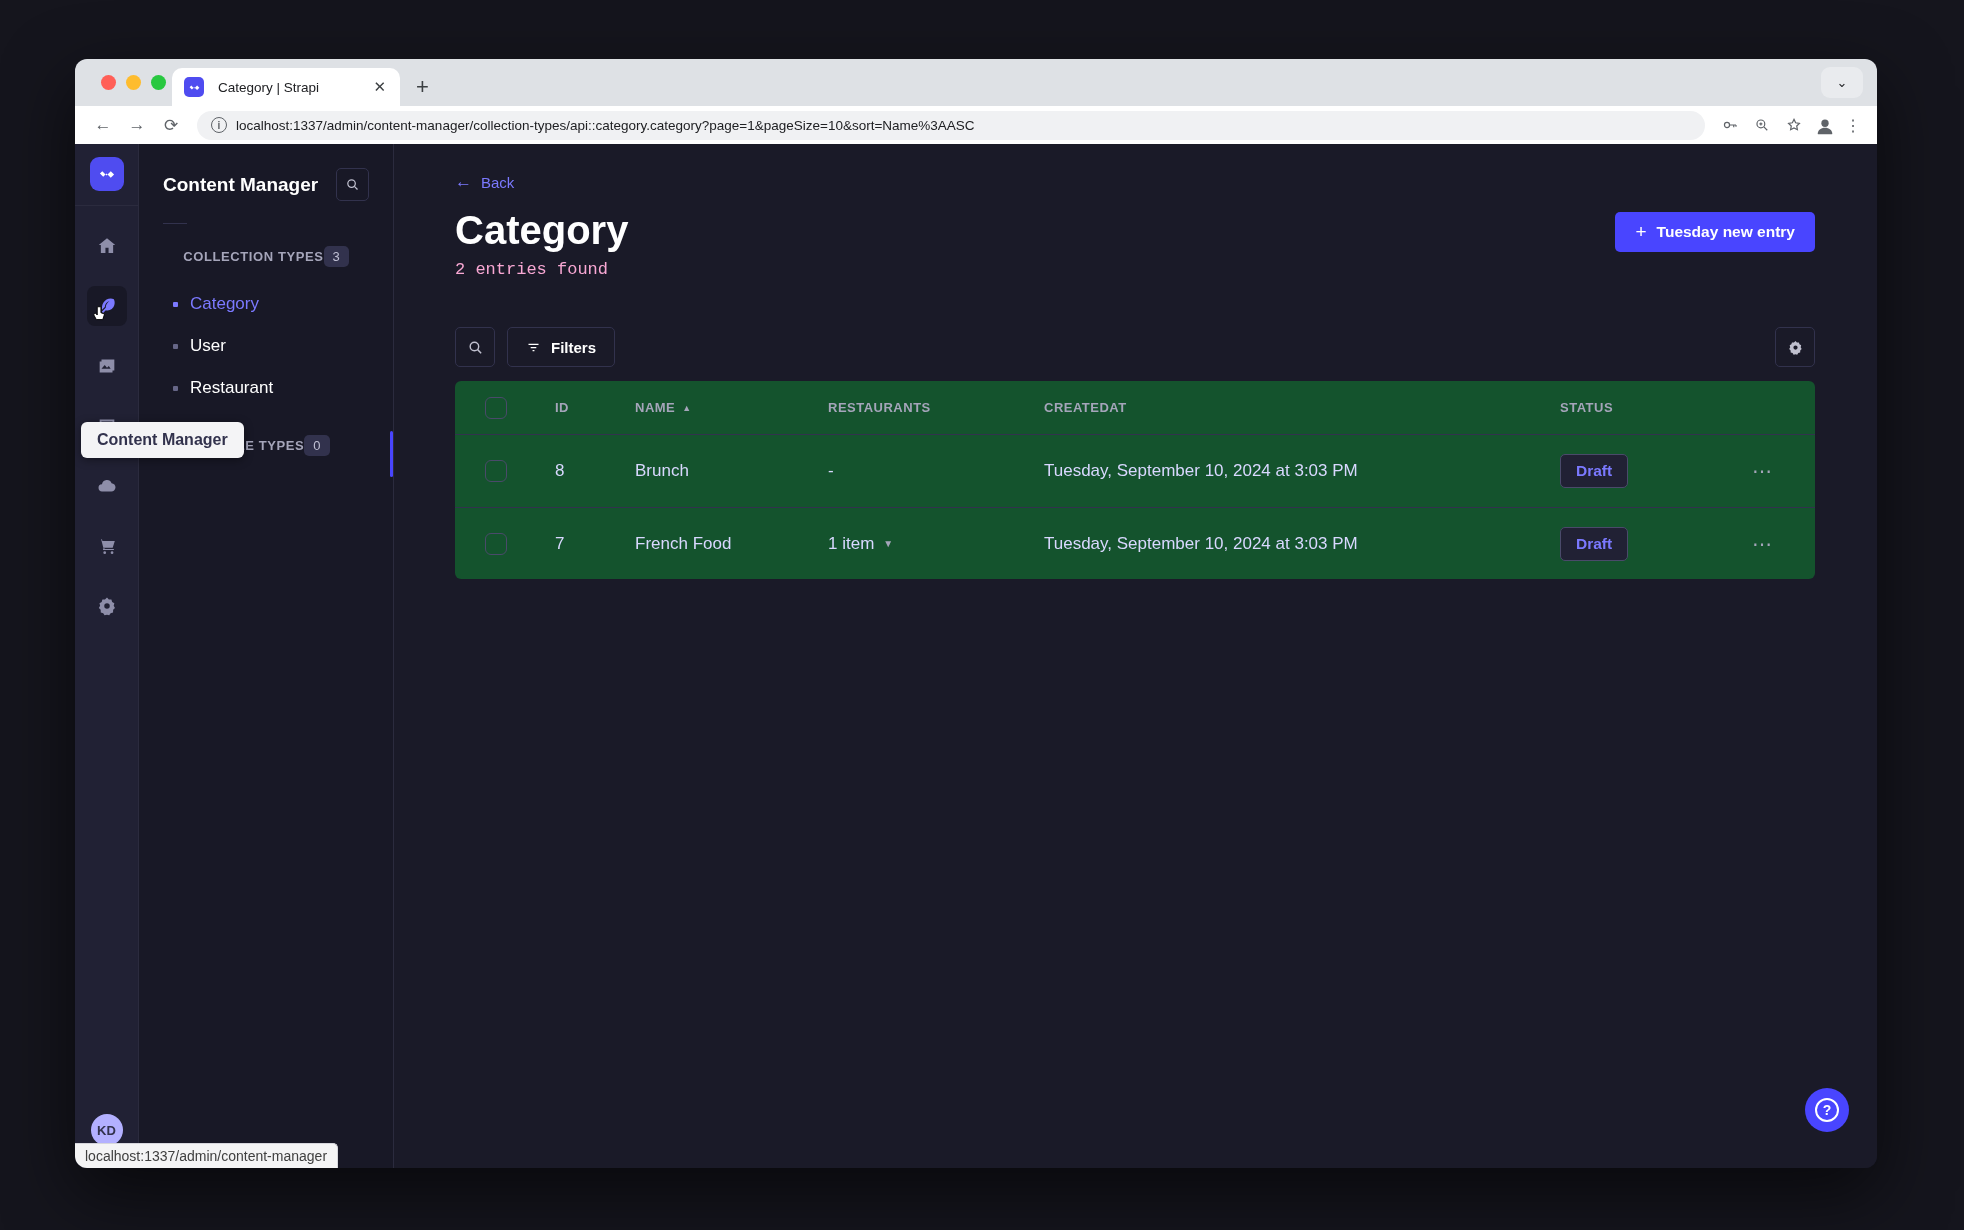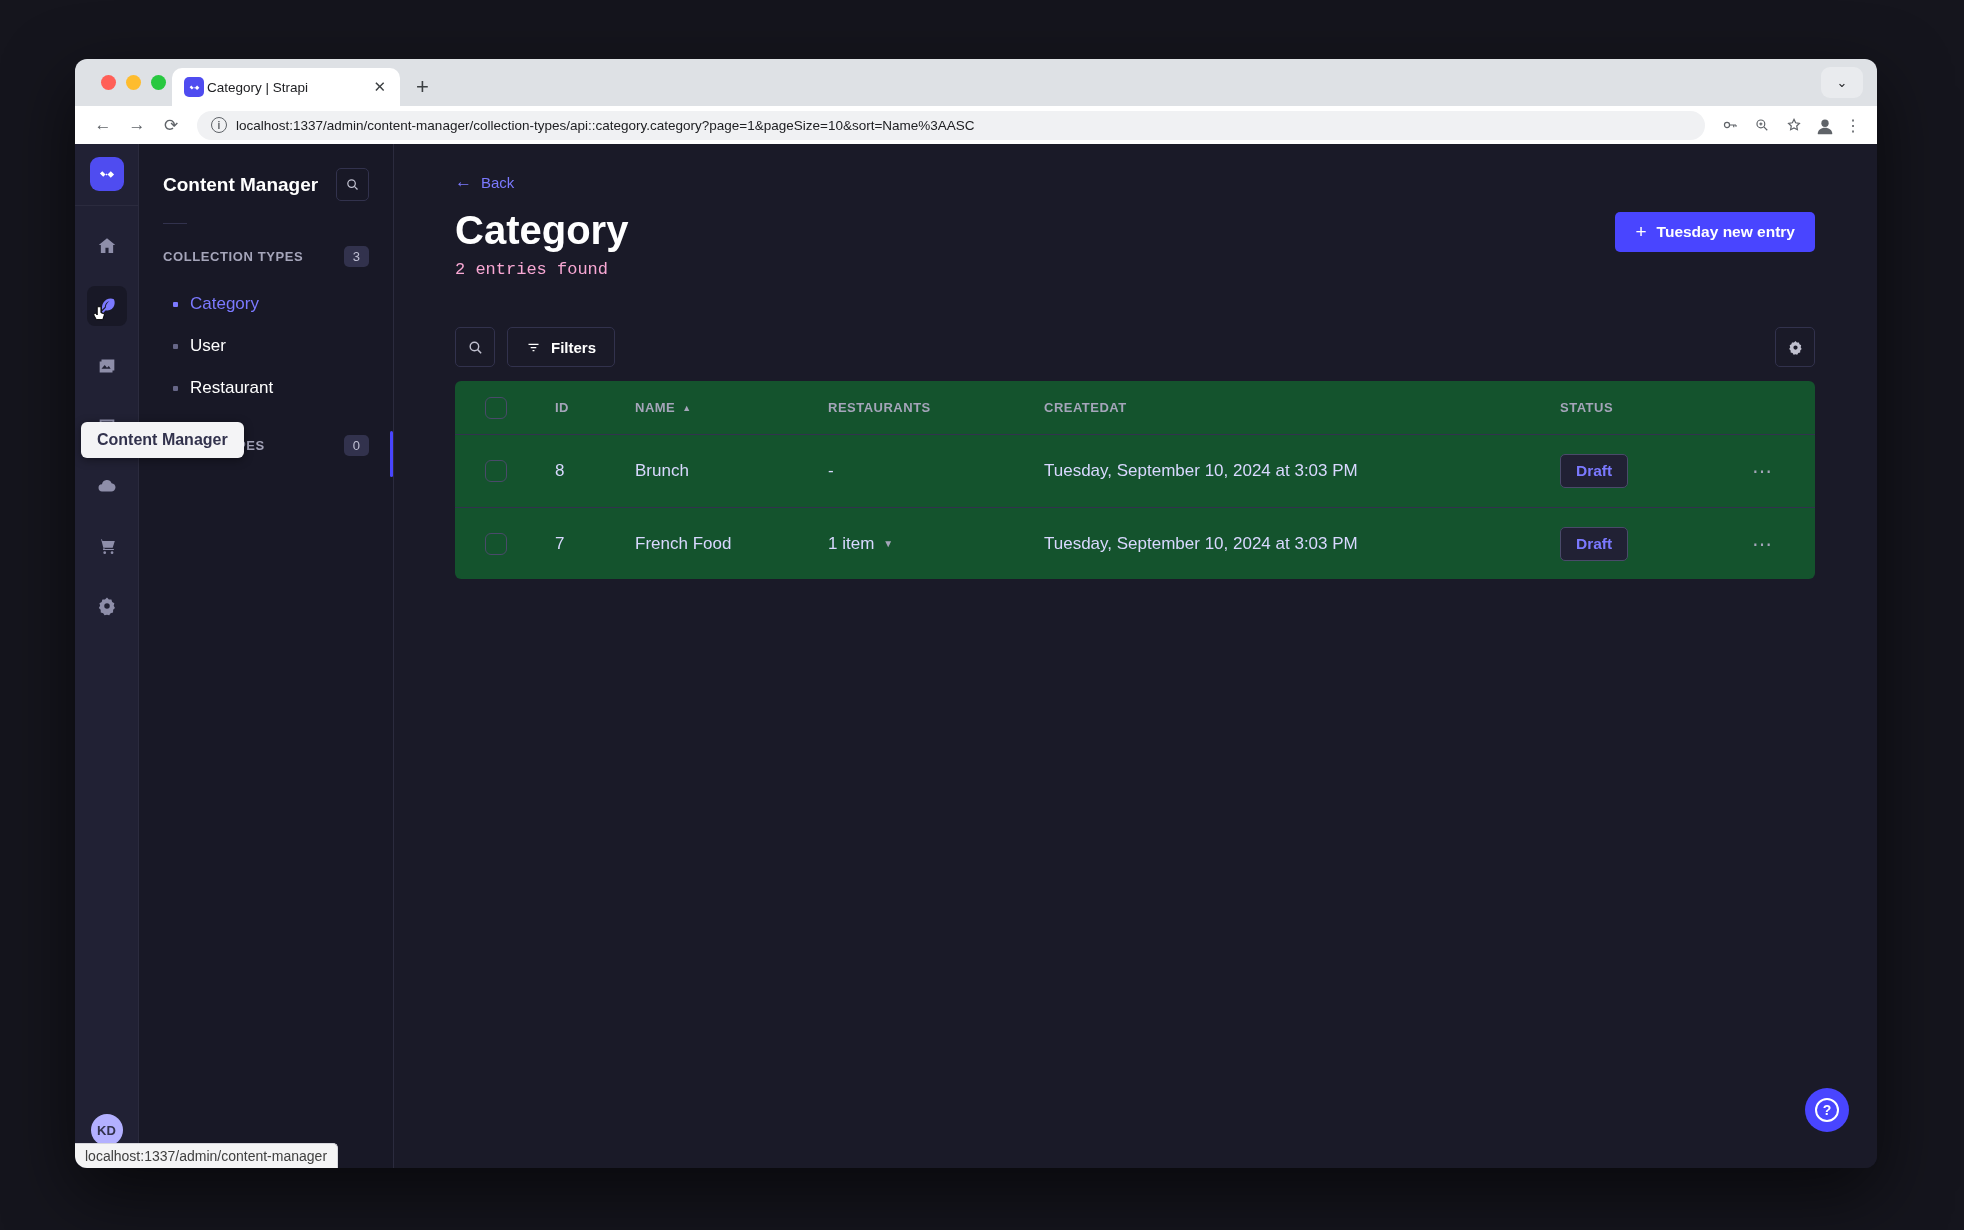--- a/index.html
+++ b/index.html
@@ -13,21 +13,21 @@
     position:absolute; left:75px; top:59px; width:1802px; height:1109px;
     border-radius:12px; overflow:hidden; background:#181826;
     box-shadow:0 25px 70px rgba(0,0,0,.6);
   }
   
   .tabstrip{ height:47px; background:#dee1e5; display:flex; align-items:flex-end; position:relative; }
   .traffic{ position:absolute; left:26px; top:16px; display:flex; gap:10px; }
   .light{ width:15px; height:15px; border-radius:50%; }
   .light.red{ background:#ff5f57; } .light.yellow{ background:#febc2e; } .light.green{ background:#28c840; }
   .tab{ margin-left:97px; width:228px; height:38px; background:#fff; border-radius:10px 10px 0 0;
-        display:flex; align-items:center; padding:0 10px 0 12px; gap:3px; }
+        display:flex; align-items:center; padding:0 10px 0 12px; gap:14px; }
   .favicon{ width:20px; height:20px; border-radius:5px; background:#4f4cf0; display:flex; align-items:center; justify-content:center; flex:none; }
   .favicon svg{ width:11px; height:11px; }
   .tab-title{ font-size:13.5px; color:#202124; white-space:nowrap; overflow:hidden; flex:1; }
   .tab-close{ font-size:15px; color:#3c4043; cursor:default; padding:0 4px; }
   .newtab{ font-size:22px; color:#3c4043; margin-left:16px; margin-bottom:8px; line-height:1; }
   .tab-chevron{ position:absolute; right:14px; top:8px; width:42px; height:31px; background:#e9ebee;
         border-radius:9px; display:flex; align-items:center; justify-content:center; color:#202124; font-size:13px; }
   .toolbar{ height:38px; background:#fff; display:flex; align-items:center; padding:0 14px; gap:6px; }
   .nav-ic{ width:28px; height:28px; display:flex; align-items:center; justify-content:center; color:#5f6368; font-size:17px; }
   .omnibox{ flex:1; height:29px; background:#f0f1f3; border-radius:15px; display:flex; align-items:center;
@@ -54,21 +54,21 @@
   .user-avatar{ width:32px; height:32px; border-radius:50%; background:#b3b0ff; color:#32324d; font-size:13px; font-weight:bold;
                 display:flex; align-items:center; justify-content:center; margin-bottom:22px; }
   
   .subnav{ width:256px; background:#181826; border-right:1px solid #2b2b3e; position:relative; padding:24px 0; }
   .subnav-head{ display:flex; align-items:center; justify-content:space-between; padding:0 24px; }
   .subnav-title{ color:#fff; font-size:19px; font-weight:bold; }
   .subnav-search{ width:33px; height:33px; border:1px solid #32324d; border-radius:5px; background:transparent;
                   display:flex; align-items:center; justify-content:center; }
   .subnav-search svg{ width:15px; height:15px; stroke:#c0c0cf; fill:none; stroke-width:2; }
   .subnav-divider{ width:24px; height:1px; background:#32324d; margin:22px 24px; }
-  .group-row{ display:flex; align-items:center; justify-content:space-between; padding:0 24px; margin-top:10px; }
+  .group-row{ display:flex; align-items:center; justify-content:center; padding:0 12px; margin-top:10px; }
   .group-label{ color:#a5a5ba; font-size:13px; font-weight:bold; letter-spacing:.6px; }
   .count-badge{ background:#32324d; color:#c0c0d4; font-size:13px; border-radius:5px; padding:3px 9px; }
   .nav-item{ display:flex; align-items:center; gap:12px; padding:11px 24px 11px 34px; font-size:17px; color:#ffffff; position:relative; }
   .nav-item .dot{ width:5px; height:5px; border-radius:1px; background:#666687; flex:none; }
   .nav-item.active{ color:#7b79ff; }
   .nav-item.active .dot{ background:#7b79ff; }
   .nav-items{ margin-top:16px; }
   .active-indicator{ position:absolute; right:0px; top:287px; width:3px; height:46px; background:#4945ff; border-radius:2px; }
   .nav-tooltip{ position:absolute; left:-58px; top:278px; background:#f4f4f6; color:#32324d; font-size:16px; font-weight:bold;
                 padding:9px 16px; border-radius:6px; box-shadow:0 2px 10px rgba(0,0,0,.4); white-space:nowrap; z-index:5; }

